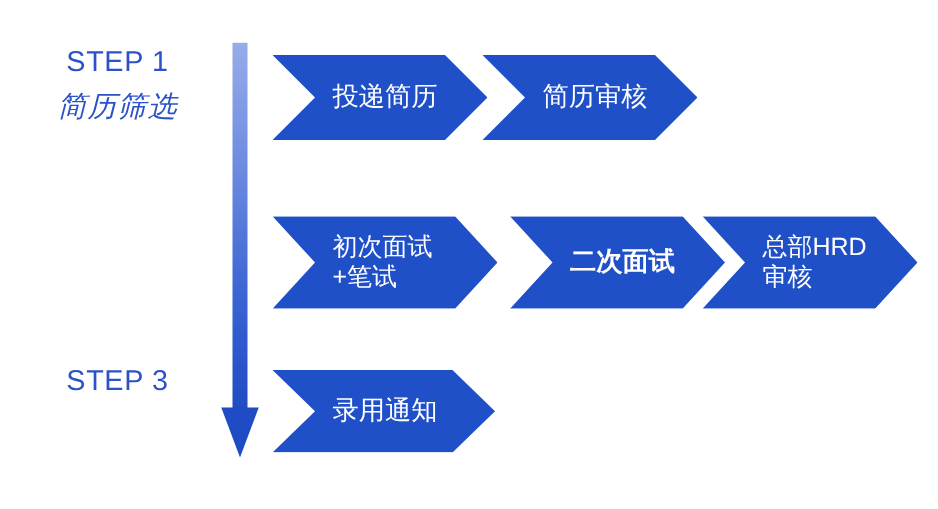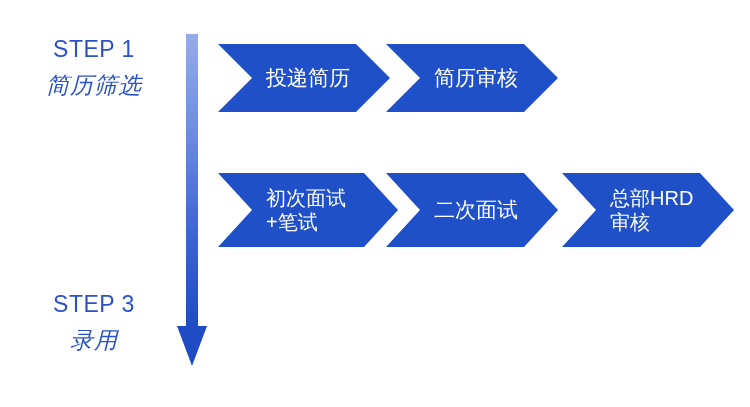--- a/index.html
+++ b/index.html
@@ -91,21 +91,21 @@
     font-size: 20px;
     line-height: 1.22;
   }
 
   
   #chev-1-1 { left: 218px; width: 172px; }
   #chev-1-2 { left: 386px; width: 172px; }
 
   
   #chev-2-1 { left: 218px; width: 180px; }
-  #chev-2-2 { left: 386px; width: 172px; }
+  #chev-2-2 { left: 408px; width: 172px; font-weight: bold; }
   #chev-2-3 { left: 562px; width: 172px; }
 
   
   #chev-3-1 { left: 218px; width: 178px; }
 </style>
 </head>
 <body>
 
 <div id="diagram">
 
@@ -146,17 +146,21 @@
       <span class="chev-text">二次面试</span>
     </div>
     <div class="chevron two-line" id="chev-2-3">
       <span class="chev-text">总部HRD
 审核</span>
     </div>
   </div>
 
   <div class="step-label" id="step-label-3">
     <span class="step-en">STEP 3</span>
-    <span class="step-cn">录用</span>
   </div>
 
+  <div class="chev-row" id="chev-row-3">
+    <div class="chevron" id="chev-3-1">
+      <span class="chev-text">录用通知</span>
+    </div>
+  </div>
 
 </div>
 
 </body></html>

